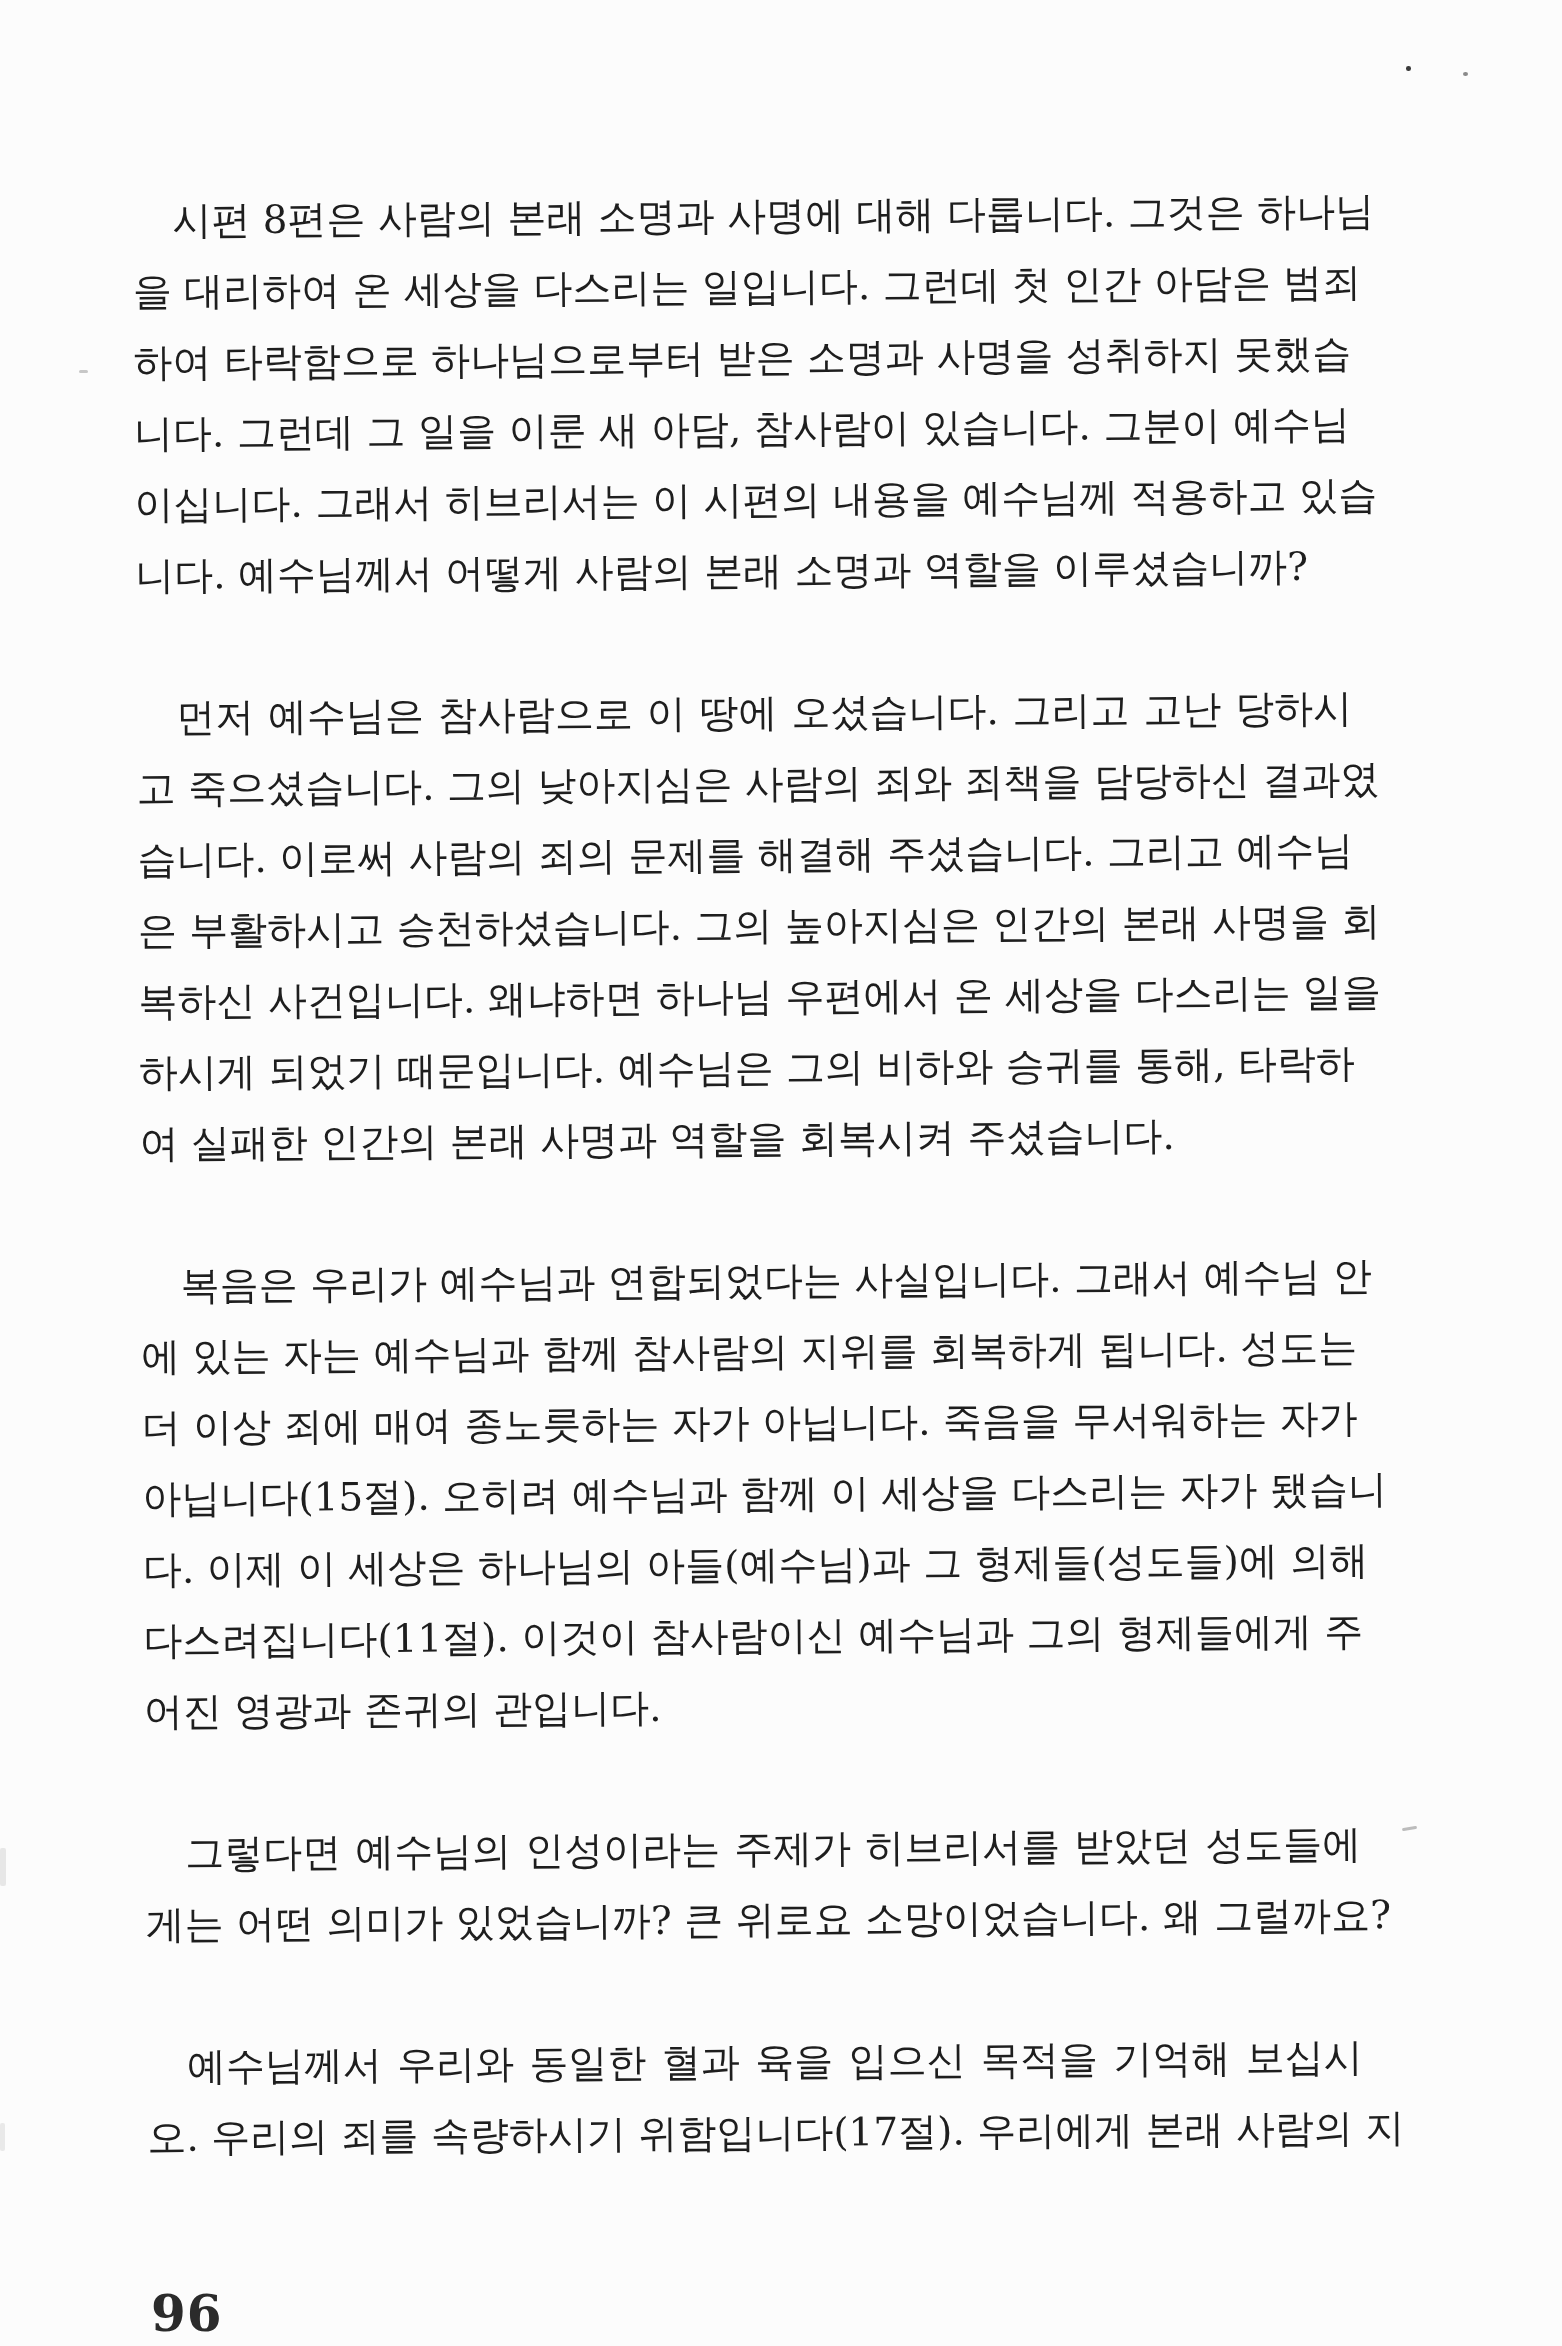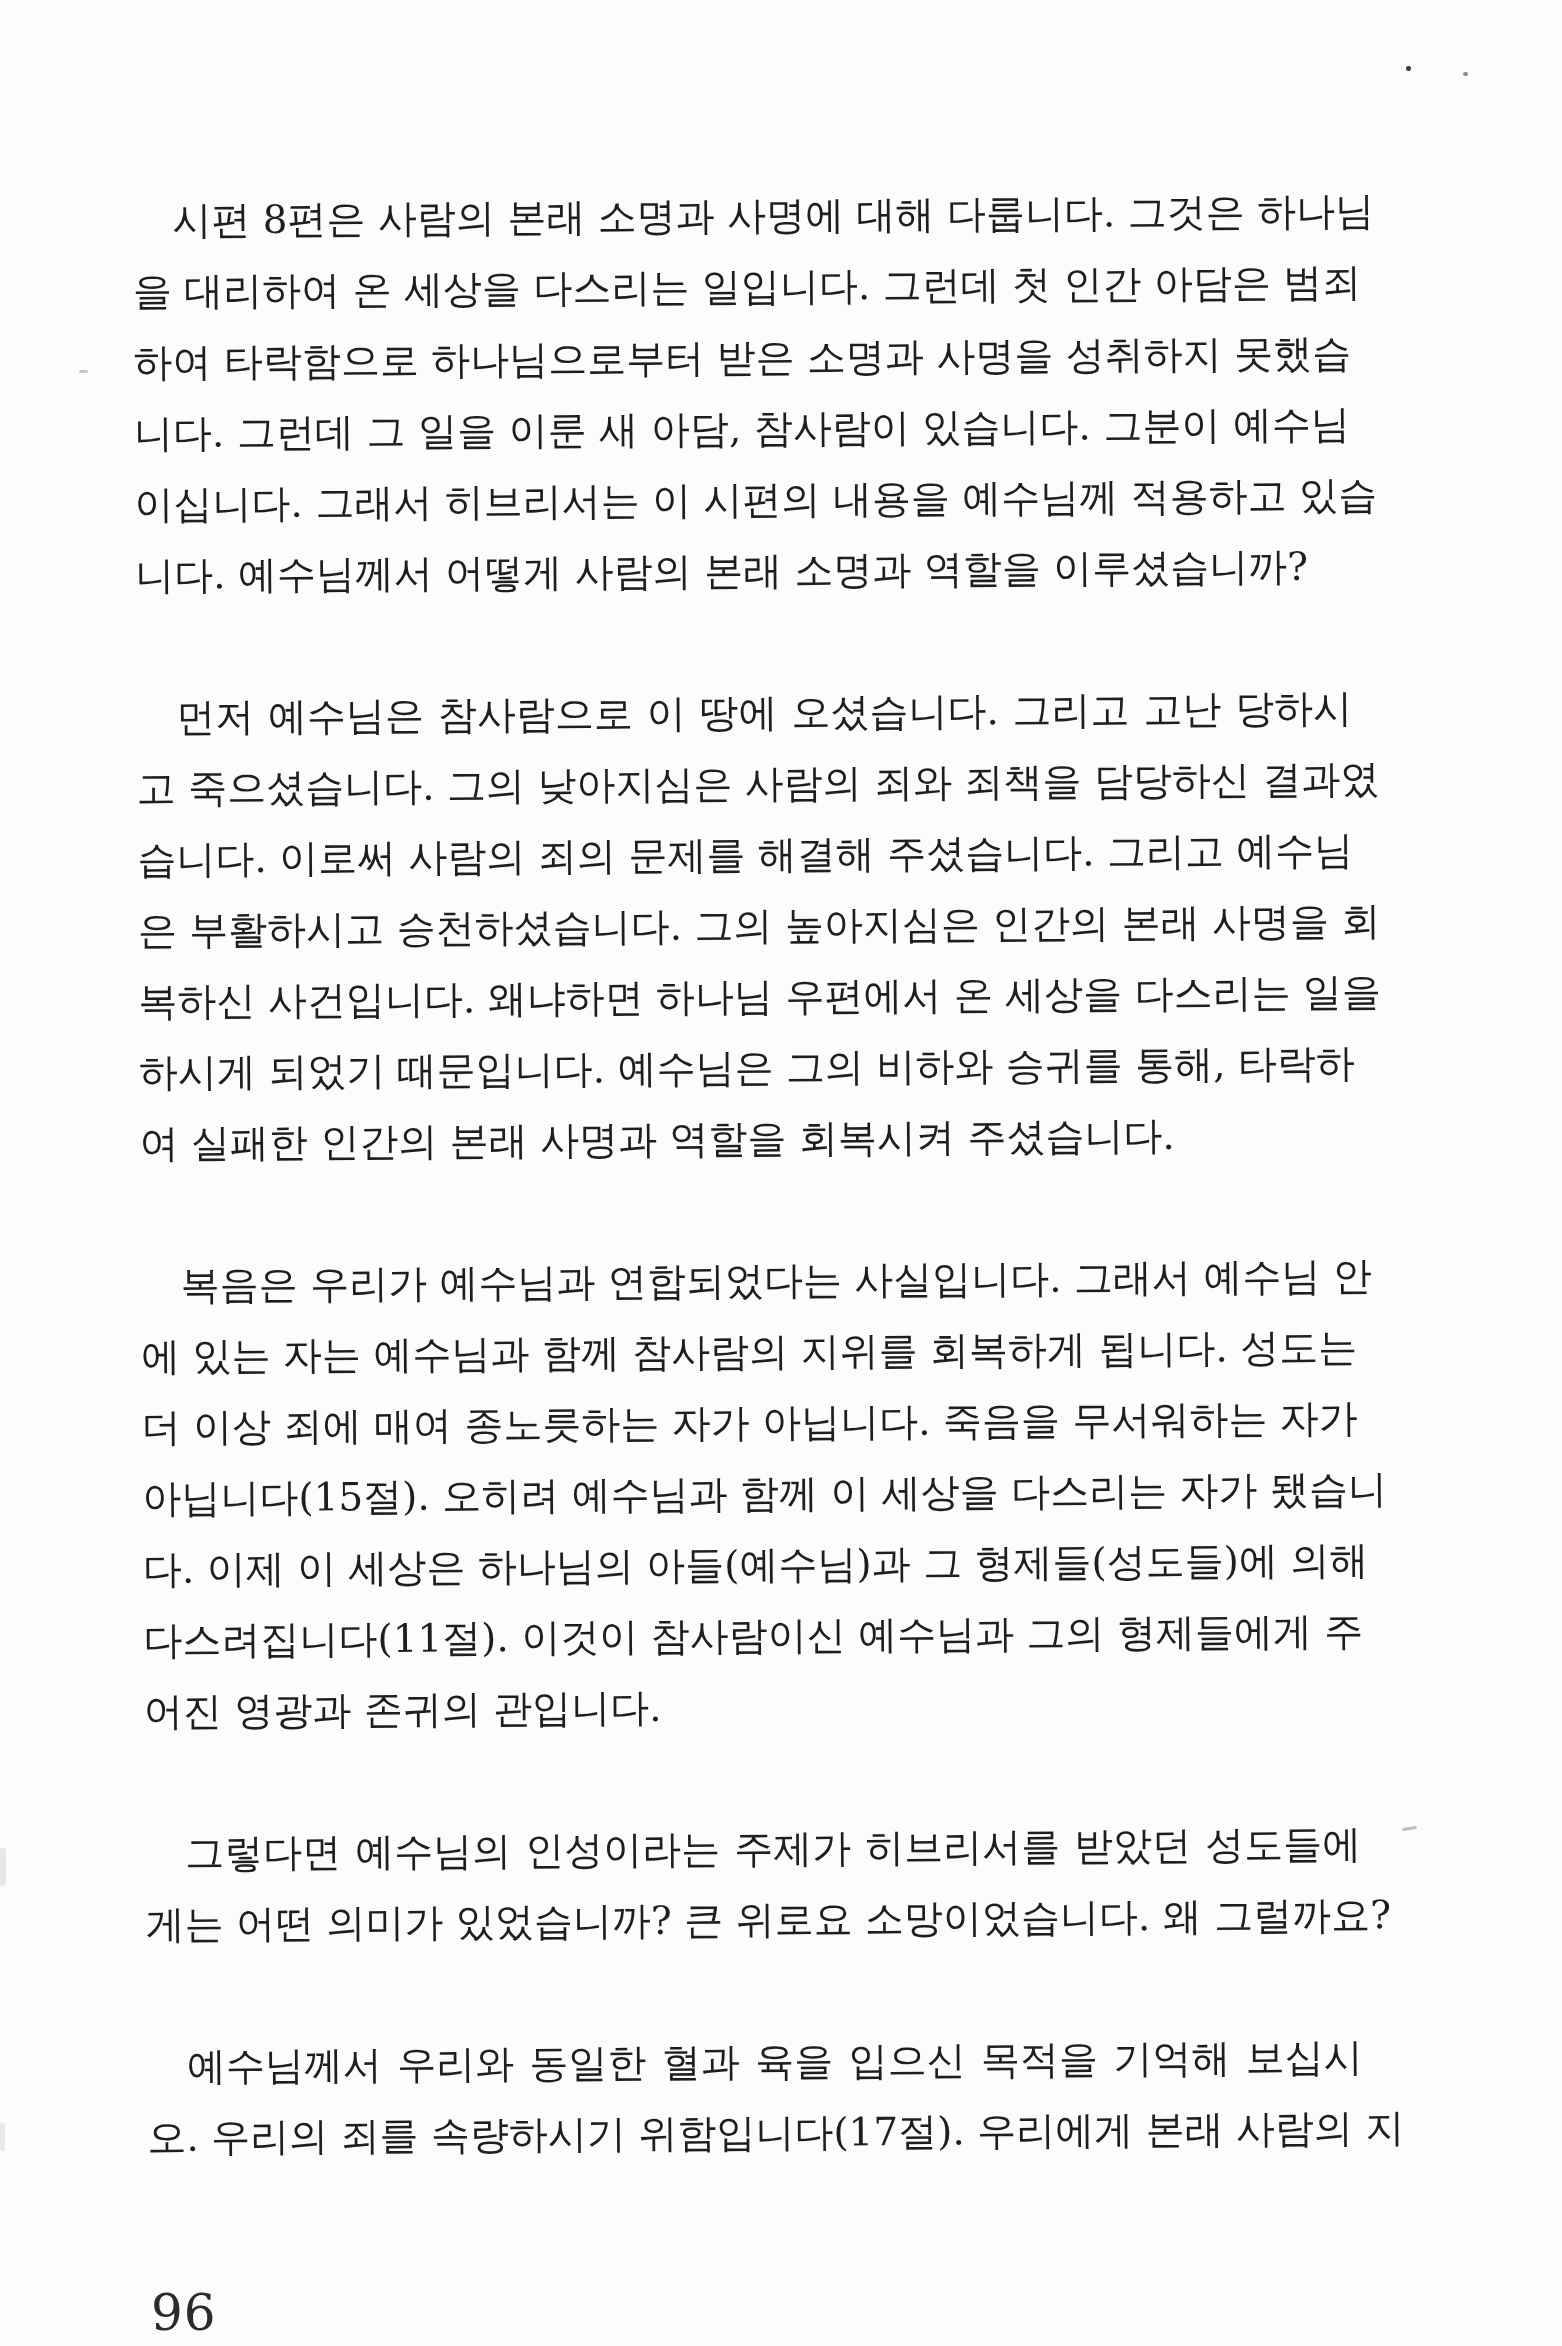--- a/index.html
+++ b/index.html
@@ -29,21 +29,21 @@
     white-space:nowrap;
     text-align:left;
   }
   .line.j{
     text-align:justify;
     text-align-last:justify;
   }
   .line.indent{text-indent:40px;}
   .page-number{
     position:absolute;left:151px;top:2284px;
-    font-size:50px;font-weight:normal;color:var(--pagenum);
+    font-size:50px;font-weight:bold;color:var(--pagenum);
     letter-spacing:0.9px;
   }
   .speck{position:absolute;background:#3a3a3a;border-radius:50%;}
   .speck-1{left:1406px;top:66px;width:4.7px;height:4.7px;}
   .speck-2{left:1463px;top:72px;width:4.7px;height:3.8px;background:#8a8a8a;}
   .smudge{position:absolute;background:#9a9a9a;border-radius:1.9px;}
   .smudge-1{left:1402px;top:1827px;width:15px;height:2.8px;transform:rotate(-10deg);opacity:.65;}
   .smudge-2{left:79px;top:370px;width:8.5px;height:2.8px;background:#b0b0b0;opacity:.7;}
   .smudge-3{left:0px;top:1848px;width:5.7px;height:38px;background:#d8d8d8;opacity:.6;}
   .smudge-4{left:0px;top:2123px;width:4.7px;height:28px;background:#dcdcdc;opacity:.6;}

